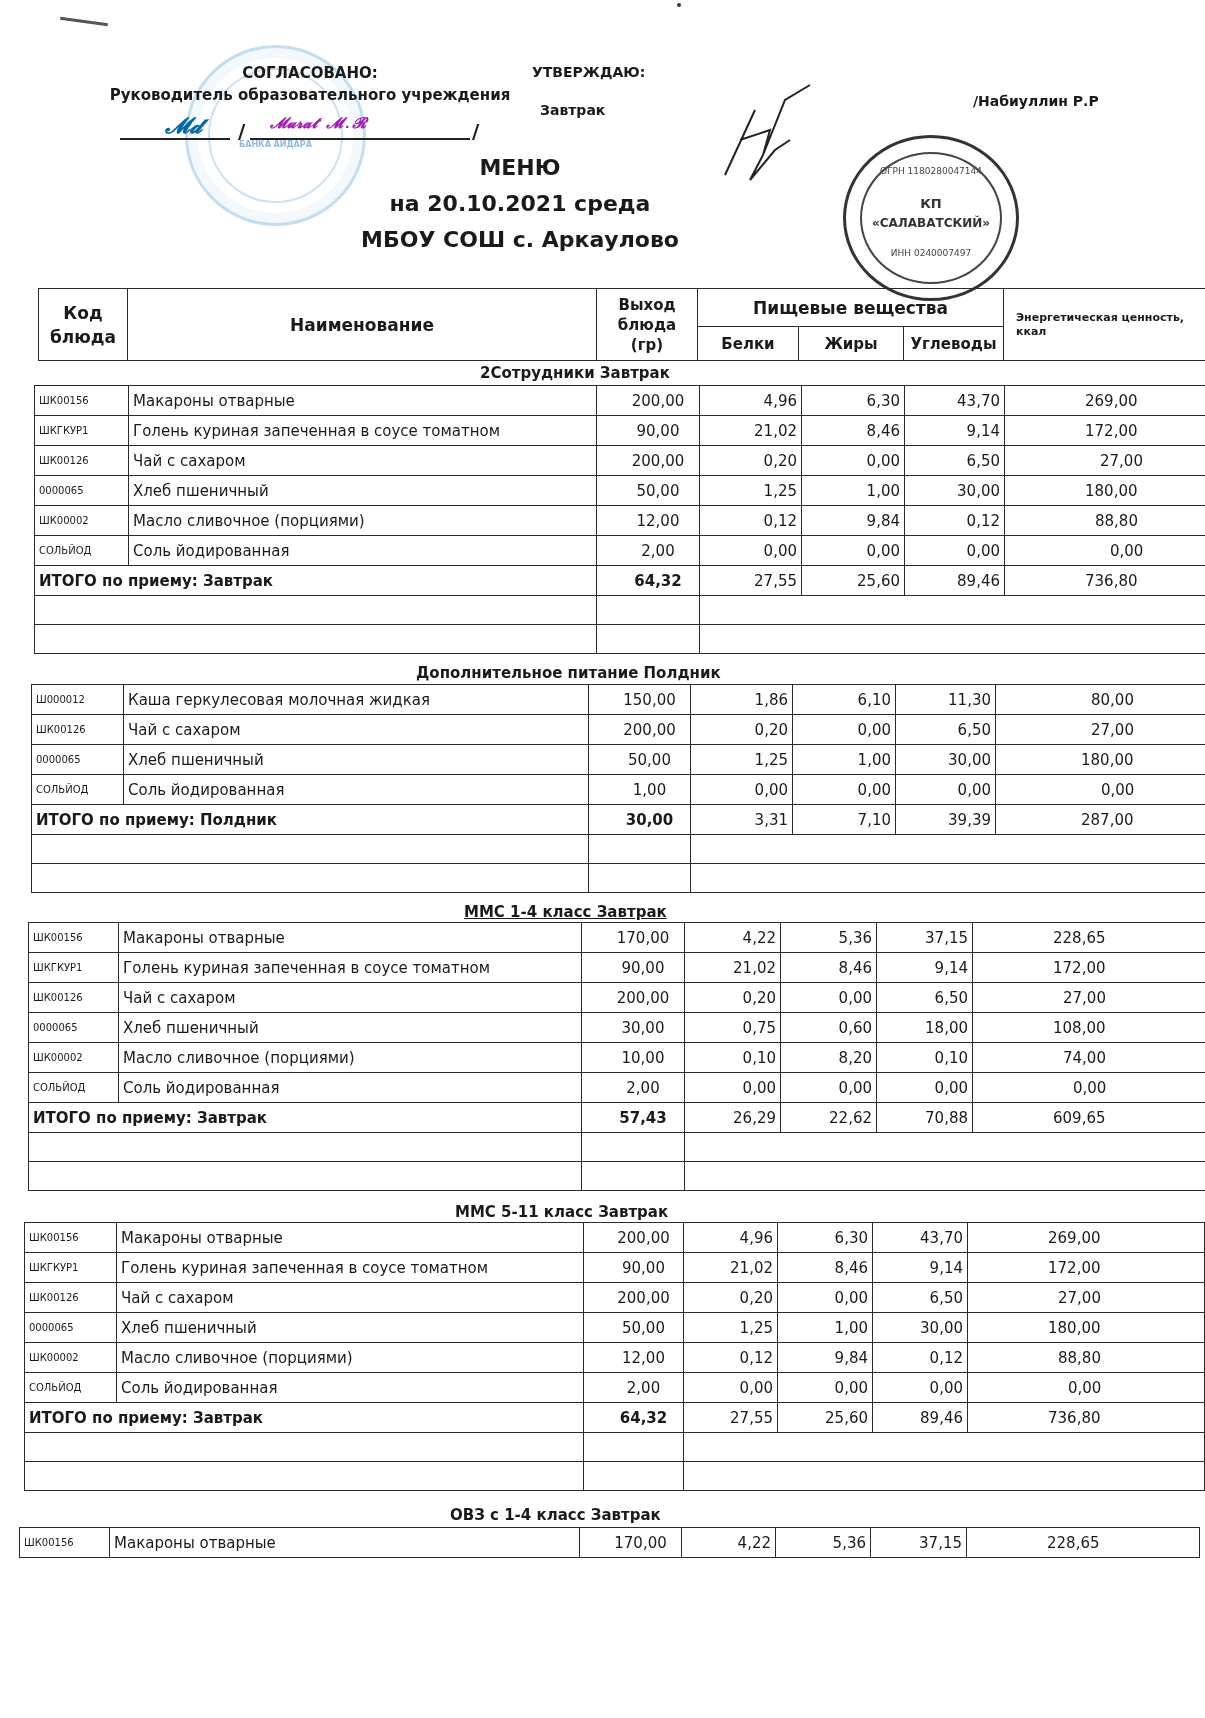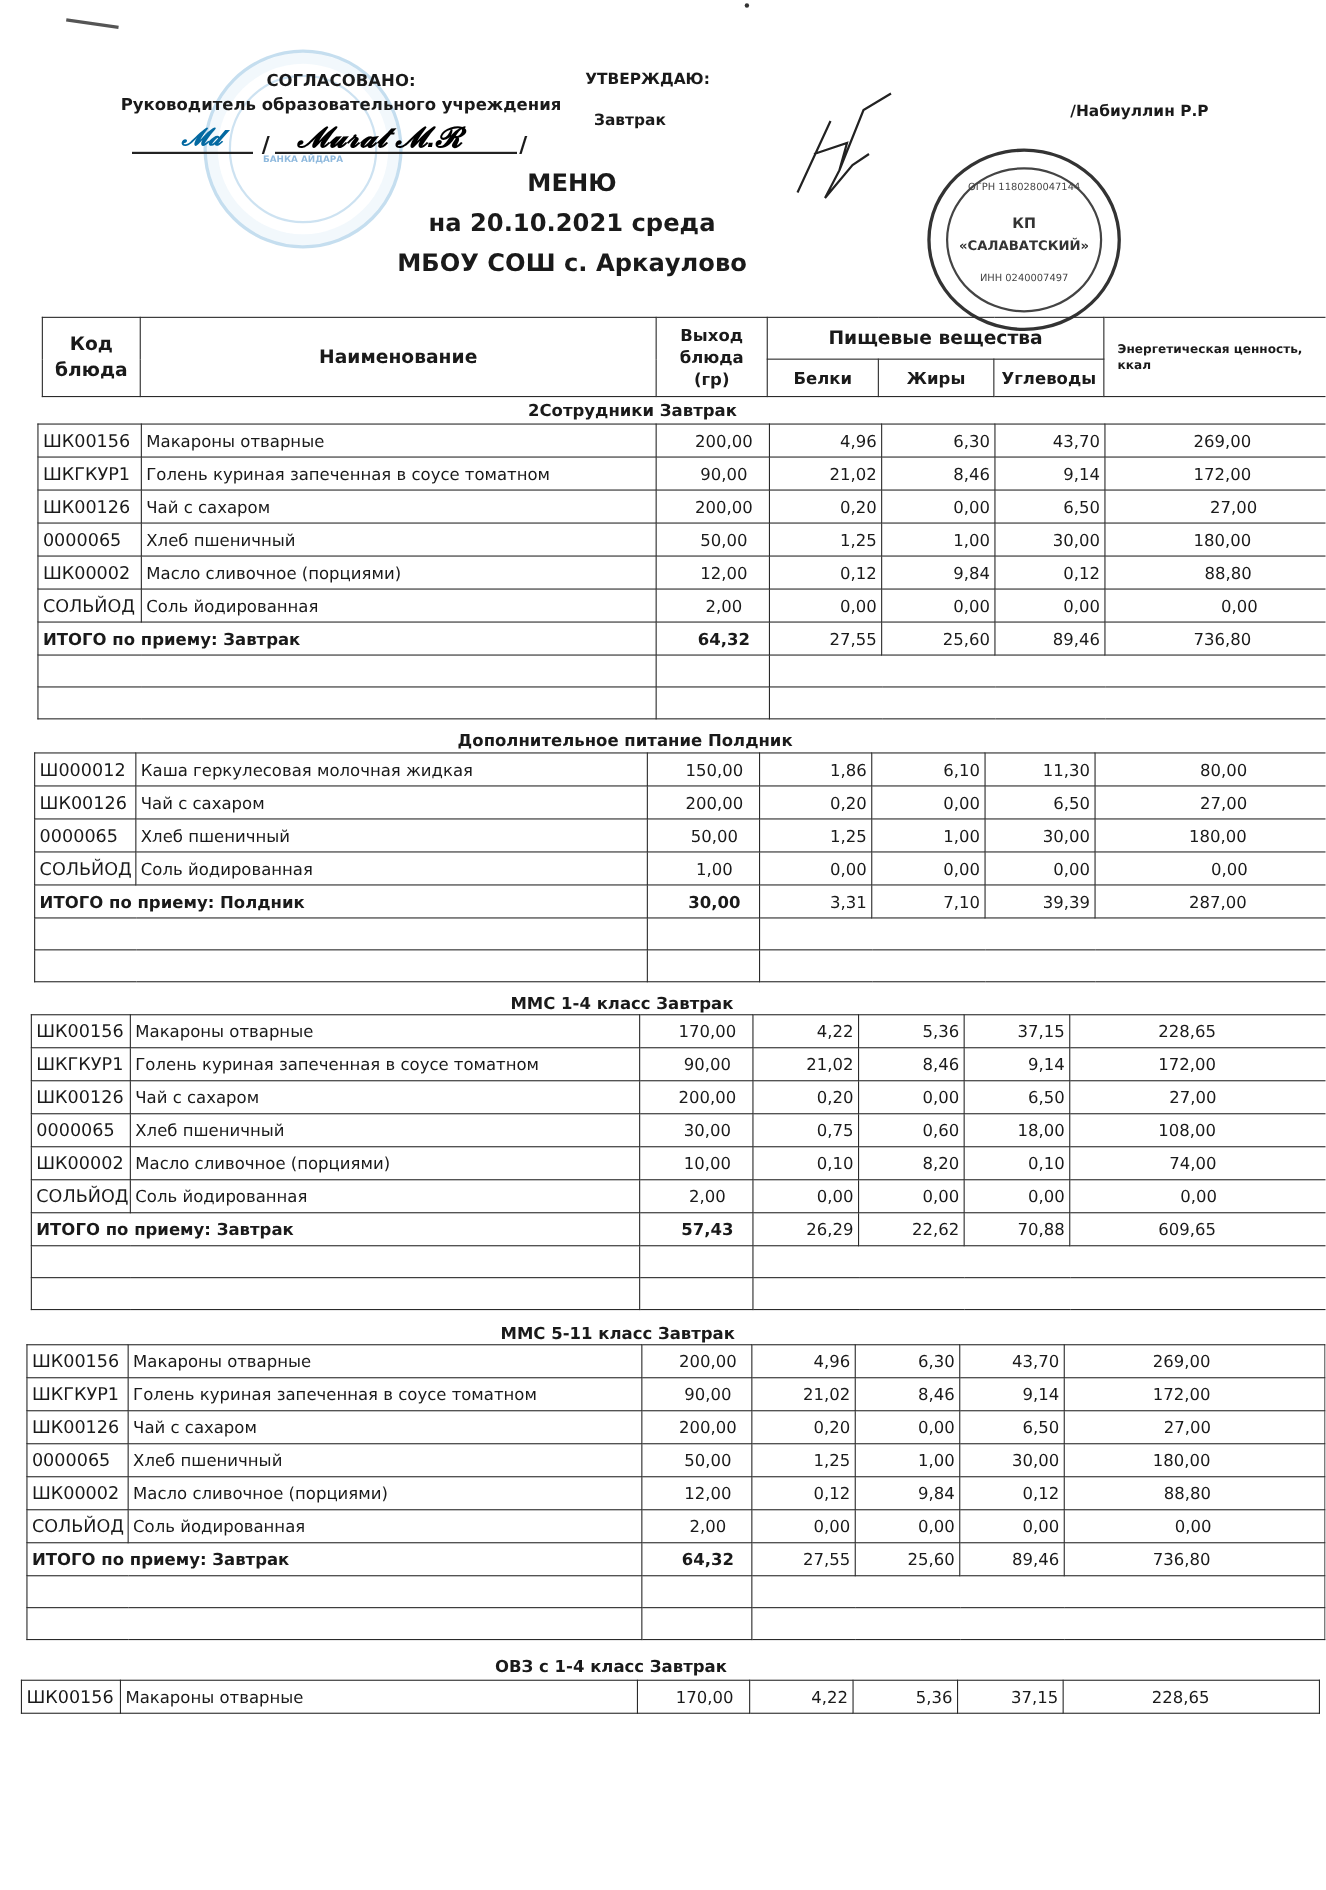--- a/index.html
+++ b/index.html
@@ -10,21 +10,21 @@
   }
   .scan-line { position: absolute; left: 60px; top: 20px; width: 48px; height: 3px; background: #555; transform: rotate(8deg); }
   .dot { position: absolute; left: 677px; top: 3px; width: 4px; height: 4px; background: #333; border-radius: 50%; }
 
   .approve-left { position: absolute; left: 80px; top: 62px; width: 460px; text-align: center; font-weight: bold; font-size: 15px; line-height: 22px; }
   .approve-left .sig-line { margin: 8px auto 0; width: 380px; height: 28px; position: relative; }
   .sig-line .seg1 { position: absolute; left: 0; bottom: 2px; width: 110px; border-bottom: 2px solid #222; }
   .sig-line .slash1 { position: absolute; left: 118px; bottom: 0; font-size: 20px; font-weight: bold; }
   .sig-line .seg2 { position: absolute; left: 130px; bottom: 2px; width: 220px; border-bottom: 2px solid #222; }
   .sig-line .slash2 { position: absolute; left: 352px; bottom: 0; font-size: 20px; font-weight: bold; }
-  .sig-line .scribble { position: absolute; left: 150px; bottom: 6px; color: #000000; font-style: italic; font-size: 26px; font-family: Liberation Sans, sans-serif; }
+  .sig-line .scribble { position: absolute; left: 150px; bottom: 6px; color: #a21caf; font-style: italic; font-size: 15px; font-family: Liberation Mono, monospace; }
   .sig-line .scribble2 { position: absolute; left: 45px; bottom: 6px; color: #0369a1; font-style: italic; font-size: 22px; font-family: "DejaVu Serif", serif; }
 
   .stamp-blue { position: absolute; left: 185px; top: 45px; width: 175px; height: 175px; border-radius: 50%; border: 3px solid rgba(90,160,210,0.35); box-shadow: inset 0 0 0 10px rgba(150,200,230,0.12); }
   .stamp-blue .inner { position: absolute; left: 20px; top: 20px; right: 20px; bottom: 20px; border-radius: 50%; border: 2px solid rgba(90,160,210,0.3); }
   .stamp-blue .txt { position: absolute; top: 92px; width: 100%; text-align: center; font-size: 8px; color: rgba(70,140,200,0.6); font-weight: bold; }
 
   .approve-right-title { position: absolute; left: 532px; top: 64px; font-weight: bold; font-size: 14px; }
   .approve-right-role { position: absolute; left: 540px; top: 102px; font-weight: bold; font-size: 14px; }
   .director-sig { position: absolute; left: 715px; top: 80px; width: 120px; height: 110px; }
   .director-name { position: absolute; left: 973px; top: 93px; font-weight: bold; font-size: 14px; white-space: nowrap; }
@@ -38,21 +38,21 @@
 
   .doc-title { position: absolute; left: 340px; top: 150px; width: 360px; text-align: center; font-weight: bold; font-size: 22px; line-height: 36px; }
 
   table { border-collapse: collapse; position: absolute; table-layout: fixed; }
   td, th { border: 1.3px solid #2a2a2a; padding: 0 4px; font-size: 15px; height: 29px; white-space: nowrap; overflow: hidden; }
   th { font-weight: bold; }
   .hdr th { font-size: 17px; }
   .hdr .small { font-size: 11px; line-height: 14px; }
   .num { text-align: right; padding-right: 4px; }
   .yield { text-align: center; padding-left: 24px; }
-  .code { font-size: 16px; }
+  .code { font-size: 10px; }
   .total td { font-weight: bold; }
   .total td.num { font-weight: normal; }
   .empty td { height: 28px; }
   .section-title { position: absolute; font-weight: bold; font-size: 15px; white-space: nowrap; }
 </style>
 </head>
 <body>
 
 <div class="scan-line"></div>
 <div class="dot"></div>
@@ -271,21 +271,21 @@
         <td colspan="4"></td>
       </tr>
   <tr class="empty">
         <td colspan="2"></td>
         <td></td>
         <td colspan="4"></td>
       </tr>
 </tbody>
   </table>
 
-<div class="section-title" style="left:464px; top:903px;">ММС 1-4 класс Завтрак</div>
+<div class="section-title" style="left:464px; top:903px;text-decoration:underline;">ММС 1-4 класс Завтрак</div>
 <table style="left:28px; top:922px; width:1180px;">
   <colgroup>
       <col style="width:90px">
       <col style="width:463px">
       <col style="width:103px">
       <col style="width:96px">
       <col style="width:96px">
       <col style="width:96px">
       <col style="width:236px">
     </colgroup>

